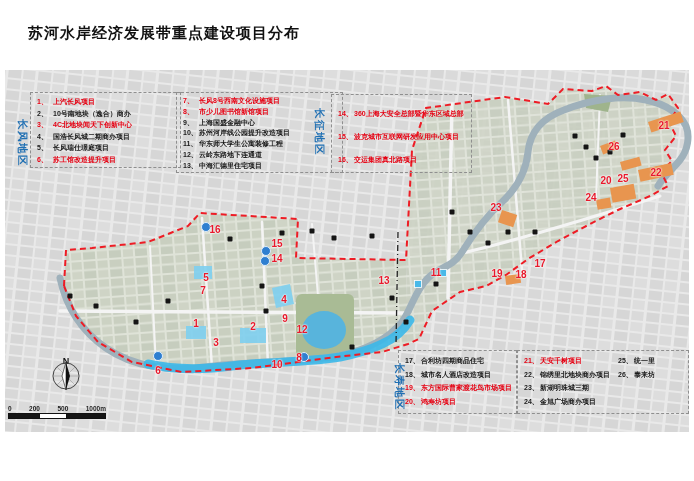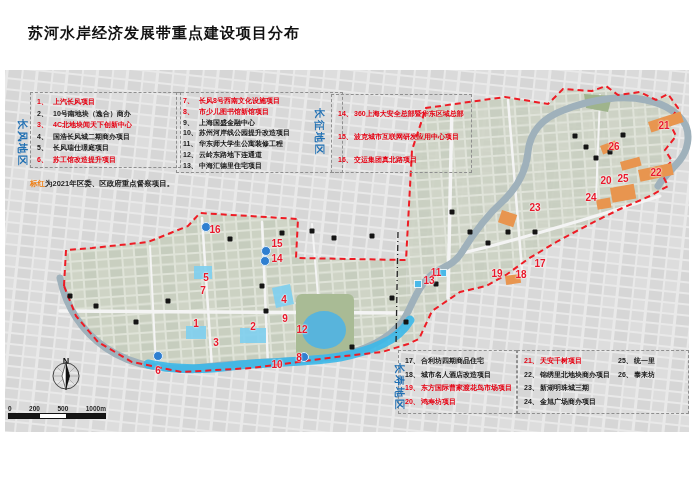--- a/index.html
+++ b/index.html
@@ -158,31 +158,31 @@
       <span class="mnum" style="left: 216px; top: 342px;">3</span>
       <span class="mnum" style="left: 284px; top: 299px;">4</span>
       <span class="mnum" style="left: 206px; top: 277px;">5</span>
       <span class="mnum" style="left: 158px; top: 370px;">6</span>
       <span class="mnum" style="left: 203px; top: 290px;">7</span>
       <span class="mnum" style="left: 299px; top: 357px;">8</span>
       <span class="mnum" style="left: 285px; top: 318px;">9</span>
       <span class="mnum" style="left: 277px; top: 364px;">10</span>
       <span class="mnum" style="left: 436px; top: 272px;">11</span>
       <span class="mnum" style="left: 302px; top: 329px;">12</span>
-      <span class="mnum" style="left: 429px; top: 280px;">13</span>
+      <span class="mnum" style="left: 384px; top: 280px;">13</span>
       <span class="mnum" style="left: 277px; top: 258px;">14</span>
       <span class="mnum" style="left: 277px; top: 243px;">15</span>
       <span class="mnum" style="left: 215px; top: 229px; text-align: right;">16</span>
       <span class="mnum" style="left: 540px; top: 263px;">17</span>
       <span class="mnum" style="left: 521px; top: 274px;">18</span>
       <span class="mnum" style="left: 497px; top: 273px;">19</span>
       <span class="mnum" style="left: 606px; top: 180px;">20</span>
       <span class="mnum" style="left: 664px; top: 125px;">21</span>
       <span class="mnum" style="left: 656px; top: 172px;">22</span>
-      <span class="mnum" style="left: 496px; top: 207px; margin-left: 39px;">23</span>
+      <span class="mnum" style="left: 496px; top: 207px;">23</span>
       <span class="mnum" style="left: 591px; top: 197px;">24</span>
       <span class="mnum" style="left: 623px; top: 178px;">25</span>
       <span class="mnum" style="left: 614px; top: 146px;">26</span>
     </div>
 
   <div id="title" class="ov">苏河水岸经济发展带重点建设项目分布</div>
 
   <div id="box1" class="ov lbox">
       <div class="lrow red"><span class="lnum">1、</span><span>上汽长风项目</span></div>
       <div class="lrow"><span class="lnum">2、</span><span>10号南地块（逸合）商办</span></div>
@@ -217,23 +217,20 @@
         <div class="lrow"><span class="lnum">22、</span><span>锦绣里北地块商办项目</span></div>
         <div class="lrow"><span class="lnum">23、</span><span>新湖明珠城三期</span></div>
         <div class="lrow"><span class="lnum">24、</span><span>金旭广场商办项目</span></div>
       </div>
     <div class="col2">
         <div class="lrow"><span class="lnum">25、</span><span>统一里</span></div>
         <div class="lrow"><span class="lnum">26、</span><span>泰来坊</span></div>
       </div>
   </div>
 
-  <div id="note" class="ov">
-    <span class="hl">标红</span><span>为2021年区委、区政府重点督察项目。</span>
-  </div>
 
   <div id="vl1" class="ov vlabel">长风地区</div>
   <div id="vl2" class="ov vlabel">长征地区</div>
   <div id="vl3" class="ov vlabel">长寿地区</div>
 
   <div id="compass" class="ov">
     <div class="nlab">N</div>
     <svg width="36" height="36" viewBox="0 0 36 36">
       <circle cx="18" cy="19" r="13" fill="none" stroke="#444" stroke-width="1"></circle>
       <path d="M5,19 H31 M18,6 V32 M9,10 L27,28 M27,10 L9,28" stroke="#999" stroke-width="0.6"></path>

